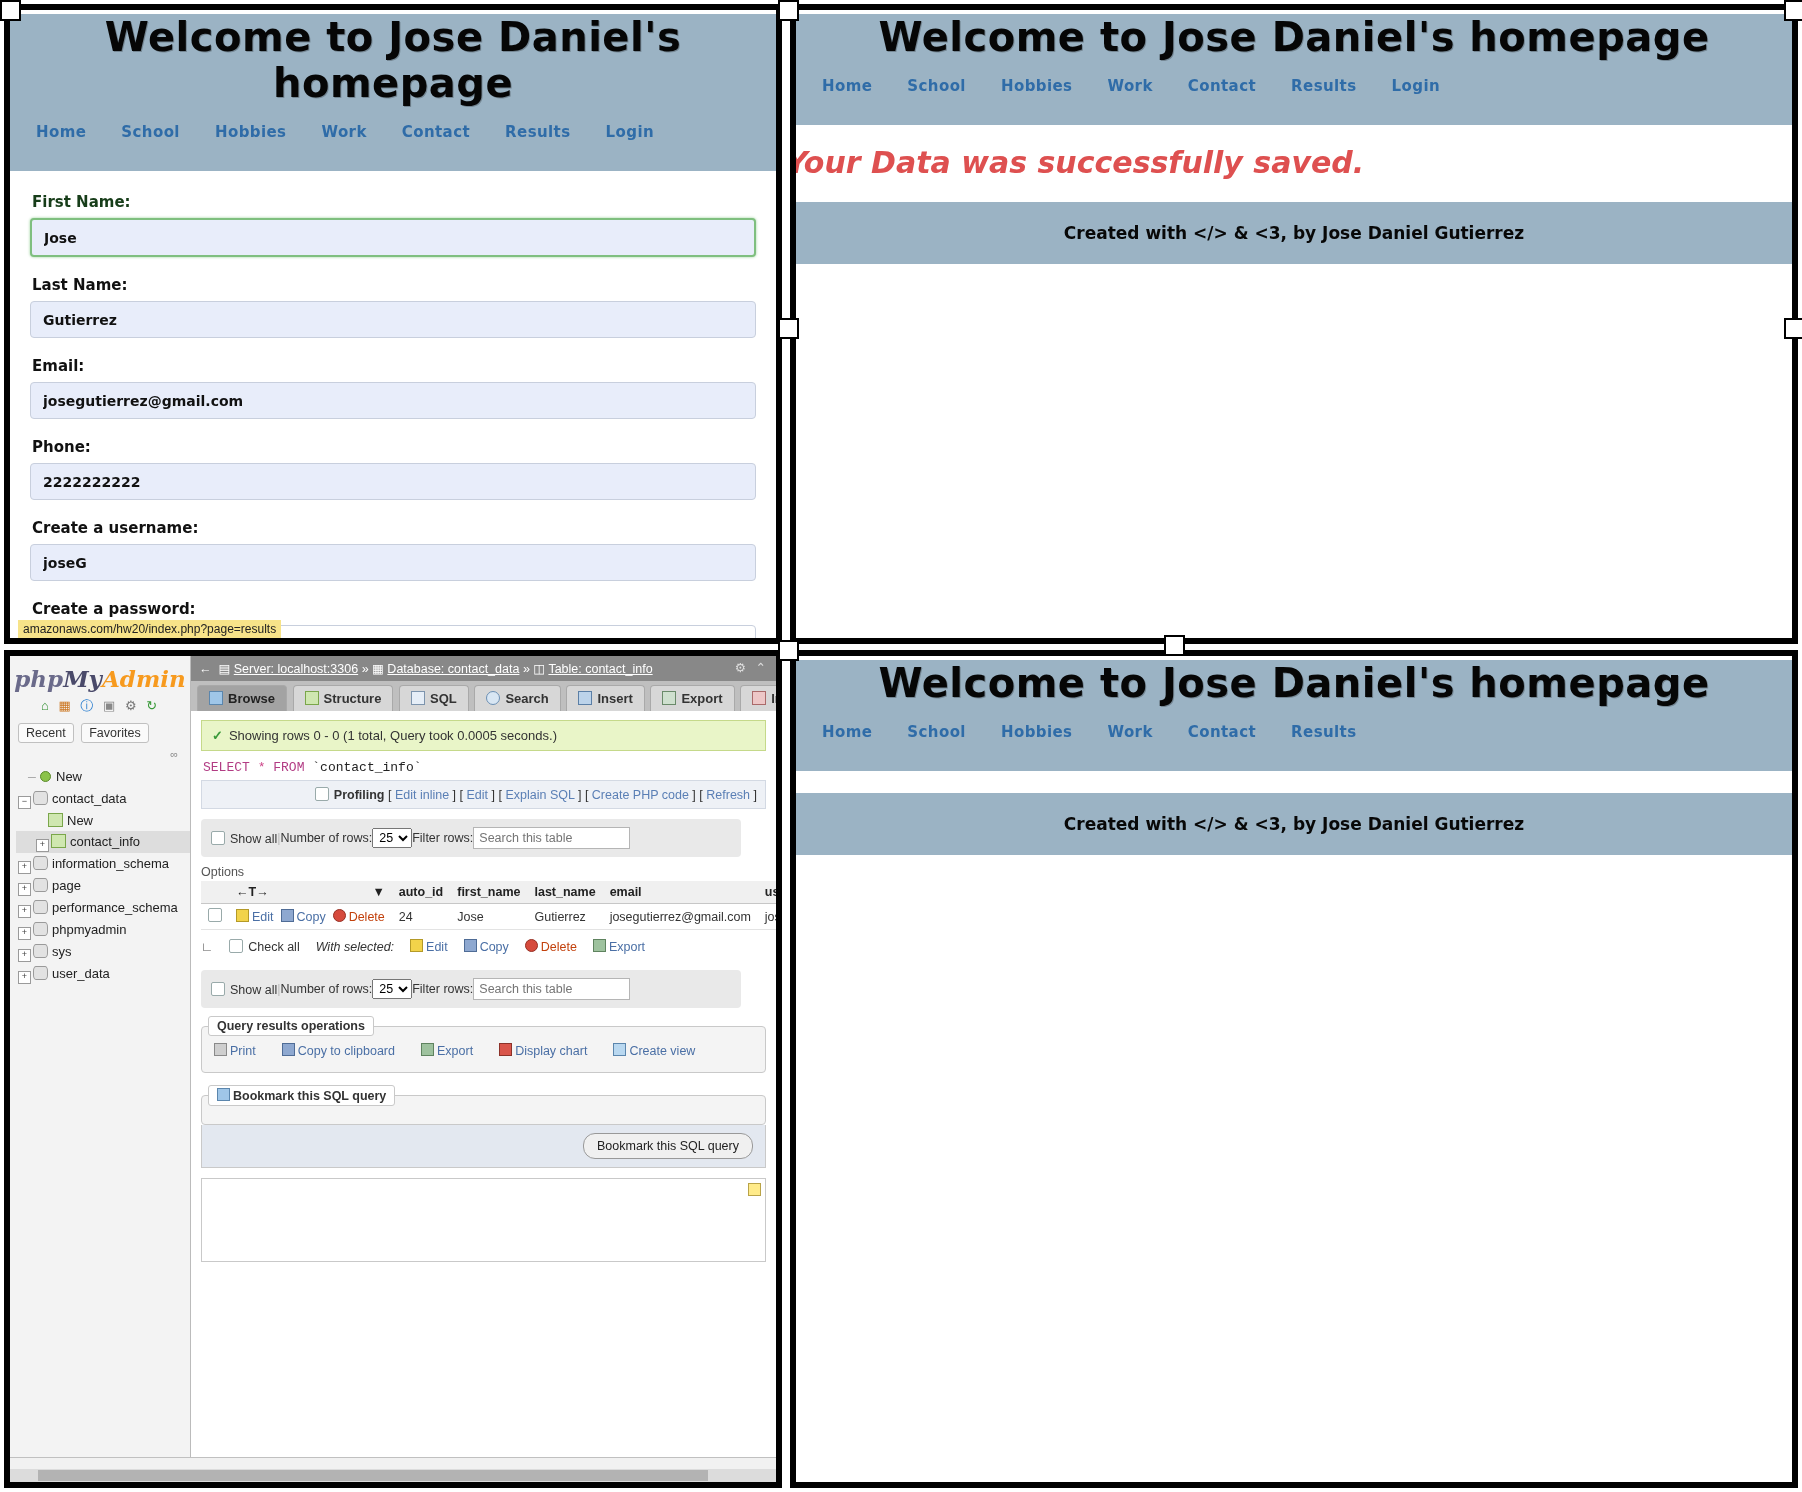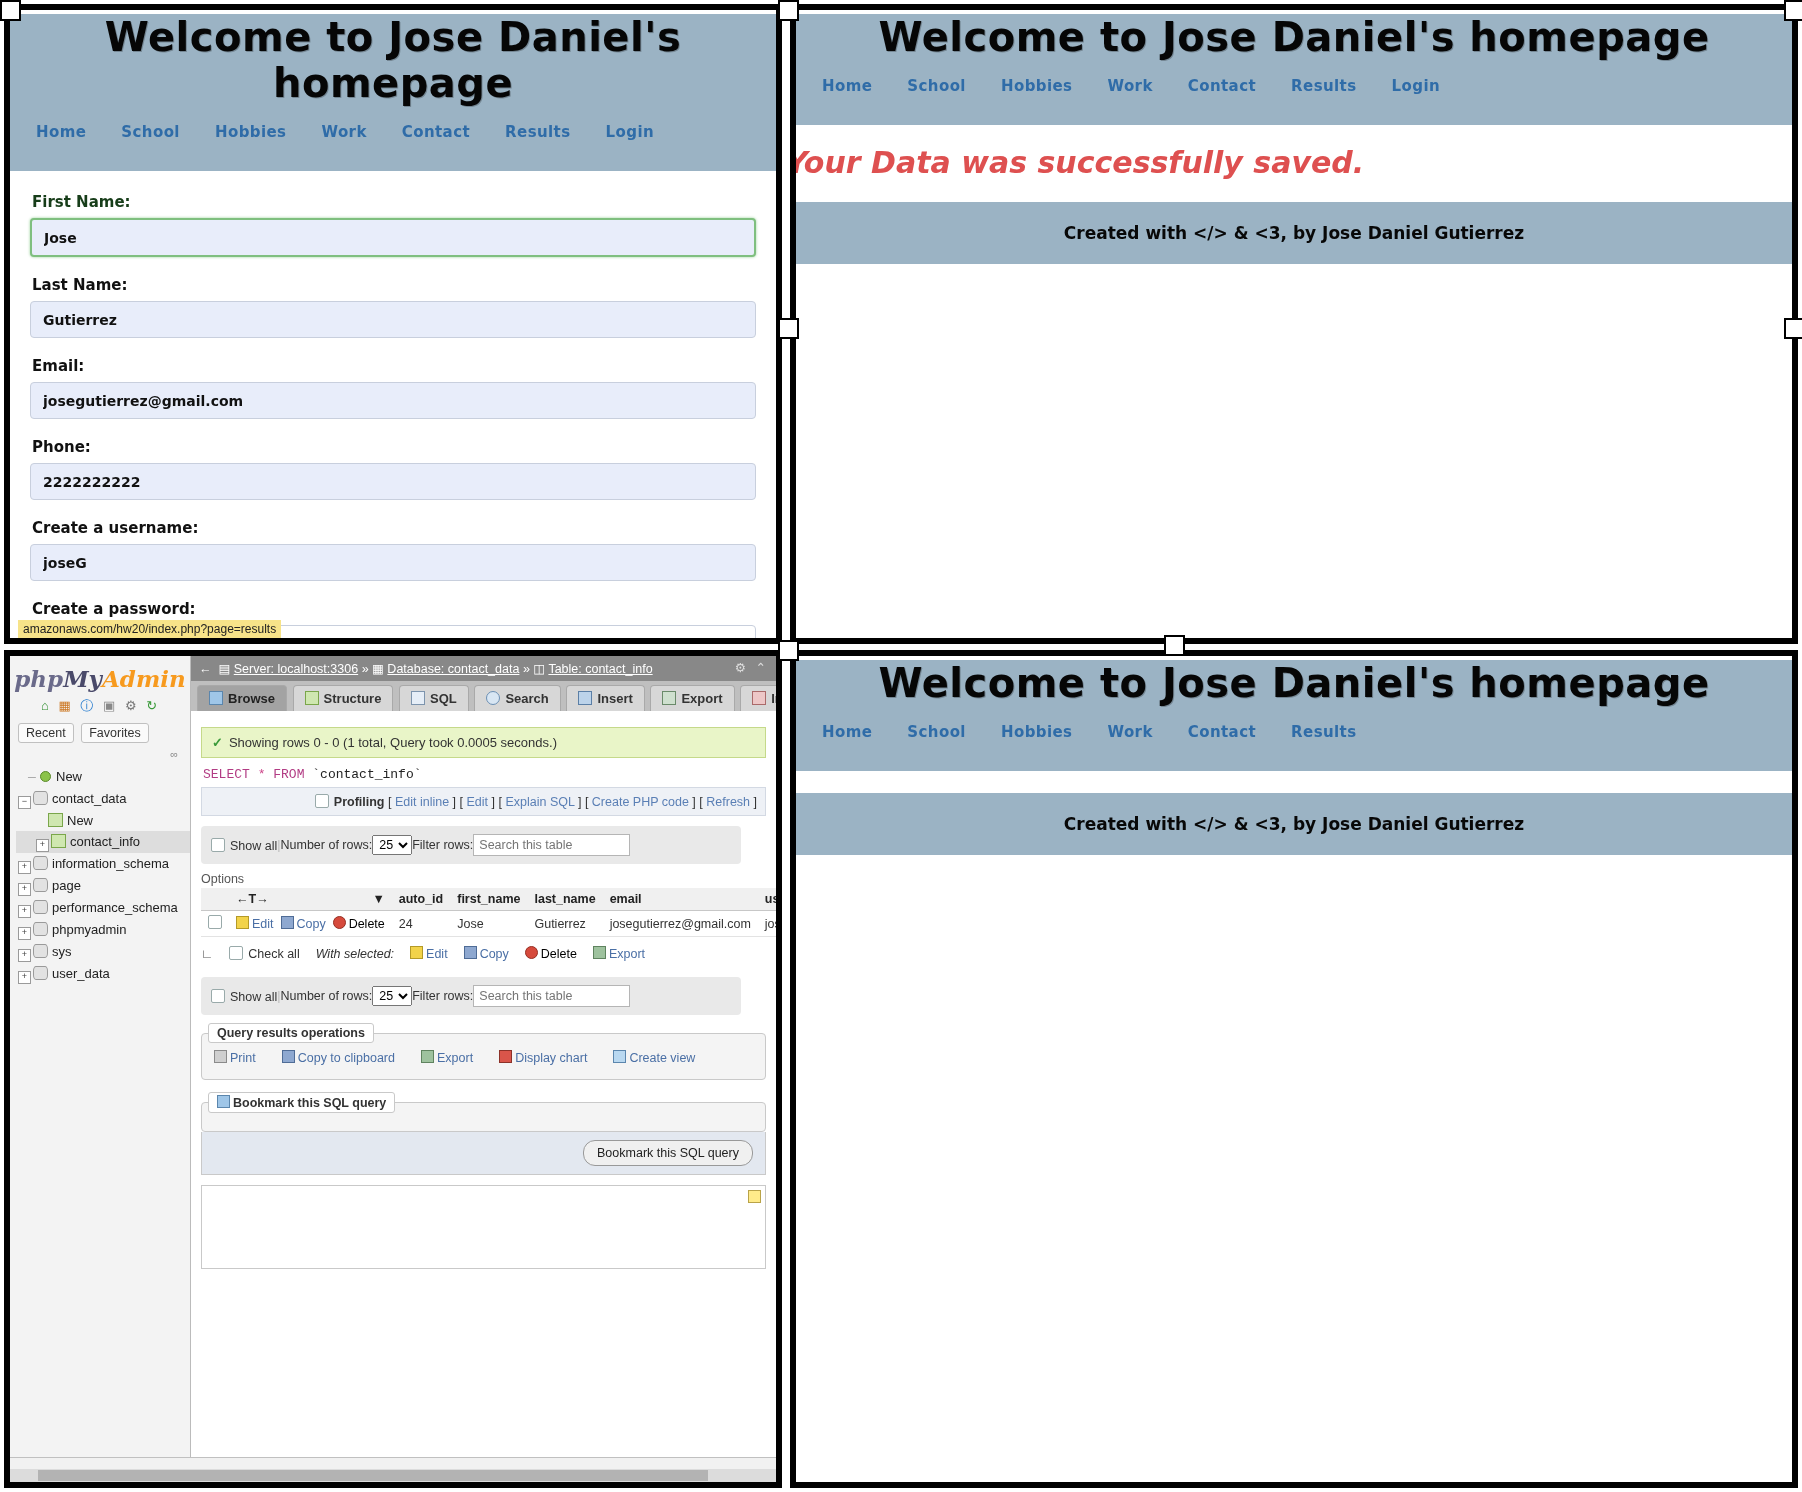--- a/index.html
+++ b/index.html
@@ -82,21 +82,21 @@
   .pma-crumb a{color:#fff;text-decoration:underline;}
   .pma-crumb .gear{position:absolute;right:30px;top:4px;color:#ddd;}
   .pma-crumb .coll{position:absolute;right:10px;top:4px;color:#ddd;}
   .pma-tabs{background:#bfbfbf;padding:4px 0 0 6px;white-space:nowrap;}
   .pma-tab{display:inline-block;background:#d7d7d7;border:1px solid #a9a9a9;border-bottom:none;
         border-radius:4px 4px 0 0;padding:5px 11px;font-size:13px;font-weight:bold;color:#333;
         margin-right:2px;}
   .pma-tab.active{background:#a3a3a3;color:#222;}
   .pma-tab .ic{display:inline-block;width:12px;height:12px;margin-right:5px;vertical-align:-2px;}
 
-  .pma-body{padding:16px 10px 0 10px;}
+  .pma-body{padding:9px 10px 0 10px;}
   .pma-ok{background:#e9f5c8;border:1px solid #c5d98a;color:#333;padding:7px 10px;font-size:13px;}
   .pma-ok .chk{color:#3a9a3a;font-weight:bold;margin-right:6px;}
   .pma-sql{font-family:"Liberation Mono",monospace;font-size:13px;padding:9px 4px 5px 2px;}
   .pma-sql .kw{color:#b23c84;}
   .pma-sql .st{color:#cc4488;}
   .pma-sql .tbl{color:#222;}
   .pma-actions{background:#eef1f6;border:1px solid #d3d9e3;text-align:right;
         padding:6px 8px;font-size:12.5px;color:#333;}
   .pma-actions a{color:#5a7fb5;text-decoration:none;}
   .pma-actions .cbx{display:inline-block;width:12px;height:12px;border:1px solid #9aa;
@@ -107,21 +107,21 @@
         background:#fff;vertical-align:-2px;margin-right:5px;border-radius:2px;}
   .pma-rowsbar select{font-size:12.5px;padding:1px 2px;font-family:"Liberation Sans",sans-serif;}
   .pma-rowsbar input{font-size:12.5px;padding:3px 5px;width:145px;border:1px solid #b5b5b5;
         font-family:"Liberation Sans",sans-serif;}
   .pma-opts{font-size:12.5px;color:#555;padding:4px 0 2px 0;}
   table.pma-tbl{border-collapse:collapse;font-size:12.5px;width:100%;}
   table.pma-tbl th{background:#f0f0f0;border-bottom:1px solid #c7c7c7;text-align:left;
         padding:4px 7px;font-weight:bold;color:#222;white-space:nowrap;}
   table.pma-tbl td{padding:4px 7px;border-bottom:1px solid #e3e3e3;white-space:nowrap;color:#333;}
   .lnk{color:#4a6fa5;text-decoration:none;}
-  .lnk-del{color:#000000;}
+  .lnk-del{color:#c2410c;}
   .act-i{display:inline-block;width:11px;height:11px;vertical-align:-1px;margin-right:3px;}
   .pma-withsel{font-size:12.5px;color:#333;padding:9px 0 6px 0;display:flex;
         align-items:center;gap:16px;}
   .pma-fieldset{border:1px solid #c9c9c9;border-radius:4px;margin:18px 0 0 0;position:relative;
         padding:16px 12px 14px 12px;background:#f4f4f4;}
   .pma-legend{position:absolute;top:-11px;left:6px;background:#fff;border:1px solid #c9c9c9;
         border-radius:3px;padding:2px 8px;font-size:12.5px;font-weight:bold;color:#333;}
   .pma-ops{display:flex;gap:26px;font-size:12.5px;}
   .pma-ops a{color:#4a6fa5;text-decoration:none;}
   .pma-footbar{background:#e3e8f0;border:1px solid #c9c9c9;border-top:none;text-align:right;

